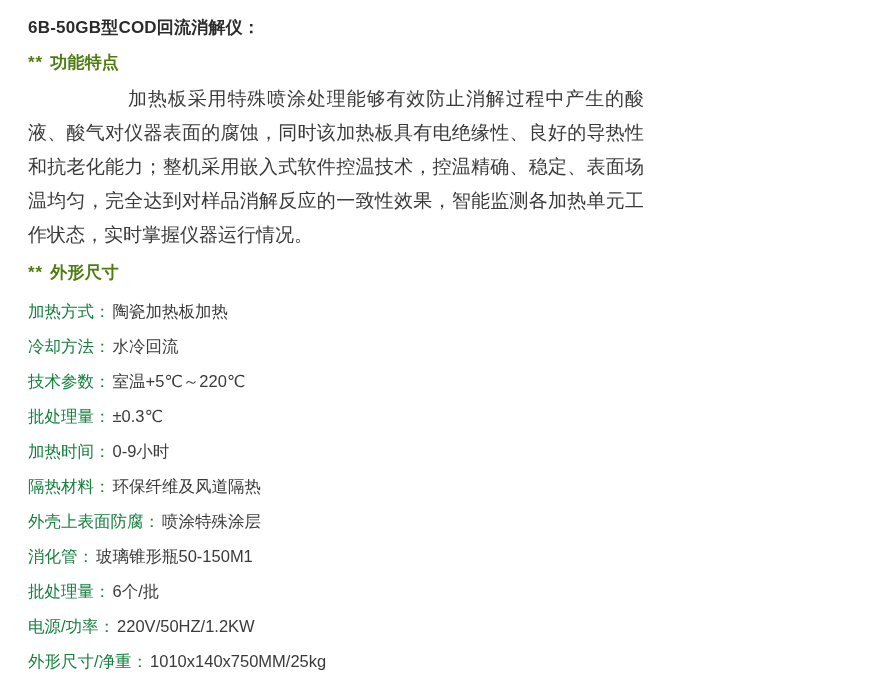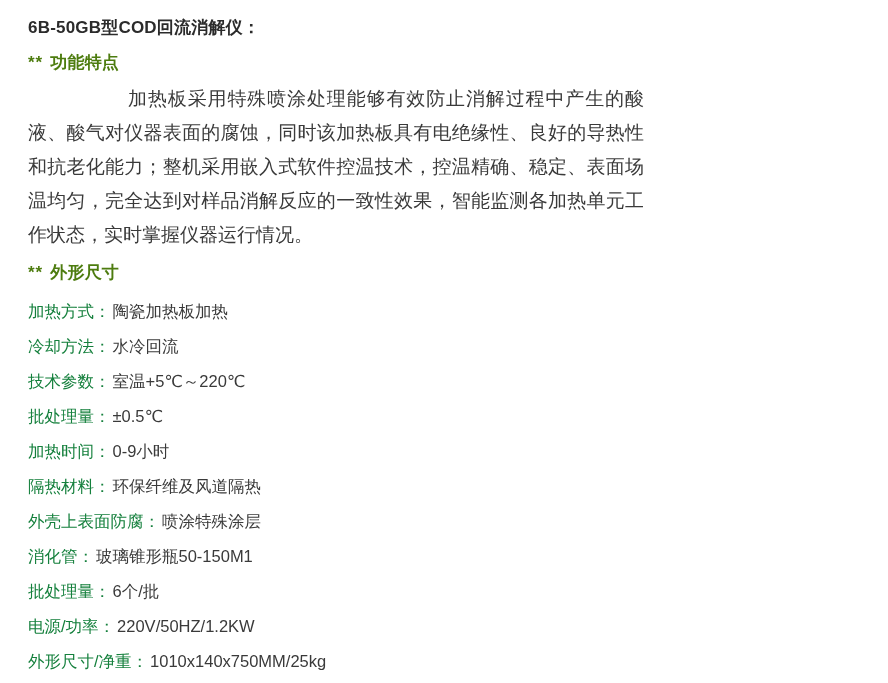--- a/index.html
+++ b/index.html
@@ -78,21 +78,21 @@
   <div class="section-heading"><span class="marker">**</span><span>功能特点</span></div>
 
   <div class="body-paragraph">加热板采用特殊喷涂处理能够有效防止消解过程中产生的酸液、酸气对仪器表面的腐蚀，同时该加热板具有电绝缘性、良好的导热性和抗老化能力；整机采用嵌入式软件控温技术，控温精确、稳定、表面场温均匀，完全达到对样品消解反应的一致性效果，智能监测各加热单元工作状态，实时掌握仪器运行情况。</div>
 
   <div class="section-heading"><span class="marker">**</span><span>外形尺寸</span></div>
 
   <ul class="spec-list">
     <li class="spec-item"><span class="label">加热方式：</span><span class="value">陶瓷加热板加热</span></li>
     <li class="spec-item"><span class="label">冷却方法：</span><span class="value">水冷回流</span></li>
     <li class="spec-item"><span class="label">技术参数：</span><span class="value">室温+5℃～220℃</span></li>
-    <li class="spec-item"><span class="label">批处理量：</span><span class="value">±0.5℃</span></li>
+    <li class="spec-item"><span class="label">批处理量：</span><span class="value">±0.3℃</span></li>
     <li class="spec-item"><span class="label">加热时间：</span><span class="value">0-9小时</span></li>
     <li class="spec-item"><span class="label">隔热材料：</span><span class="value">环保纤维及风道隔热</span></li>
     <li class="spec-item"><span class="label">外壳上表面防腐：</span><span class="value">喷涂特殊涂层</span></li>
     <li class="spec-item"><span class="label">消化管：</span><span class="value">玻璃锥形瓶50-150M1</span></li>
     <li class="spec-item"><span class="label">批处理量：</span><span class="value">6个/批</span></li>
     <li class="spec-item"><span class="label">电源/功率：</span><span class="value">220V/50HZ/1.2KW</span></li>
     <li class="spec-item"><span class="label">外形尺寸/净重：</span><span class="value">1010x140x750MM/25kg</span></li>
   </ul>
 
 </div>

